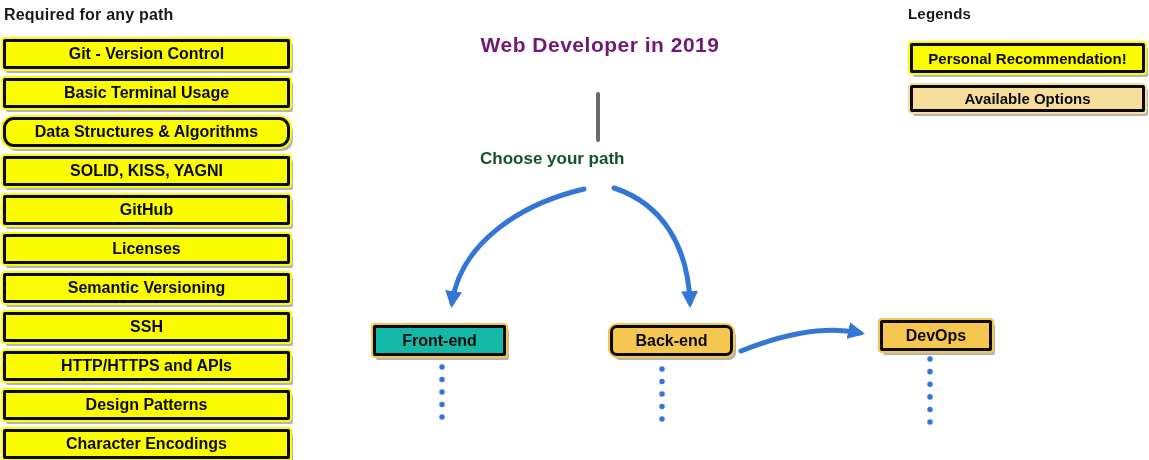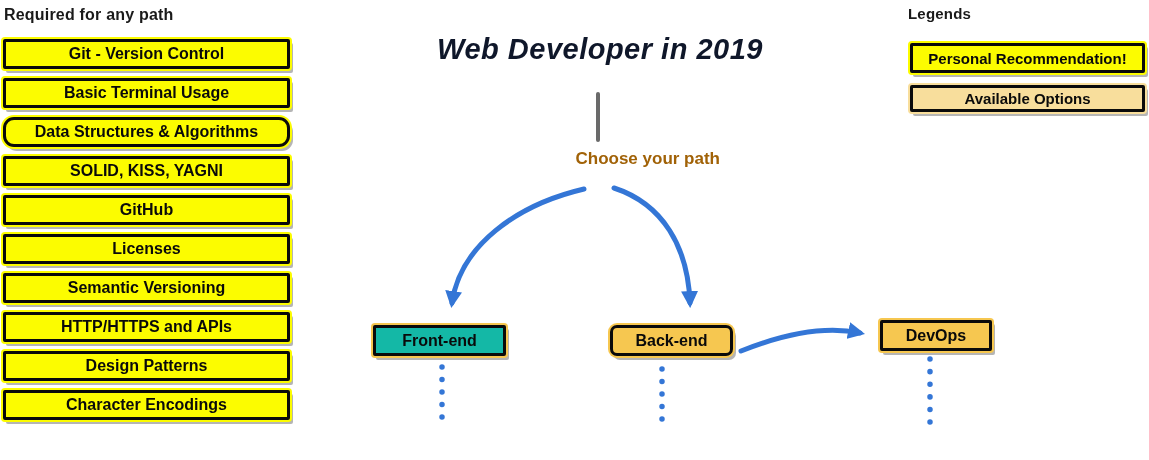--- a/index.html
+++ b/index.html
@@ -22,25 +22,25 @@
   .ring-gold{--ring:#F6C750;}
   .ring-tan{--ring:#F8DE9C;}
   
   .req-list{
     position:absolute;left:3px;top:39px;width:287px;
     display:flex;flex-direction:column;gap:9px;
   }
   .req-list .node{position:relative;height:30px;width:287px;flex:0 0 30px;}
   .page-title{
     position:absolute;left:380px;top:33px;width:440px;text-align:center;
-    font-size:29px;font-weight:bold;color:#0f172a;letter-spacing:.5px;font-style:italic;
+    font-size:21px;font-weight:bold;color:#701a75;letter-spacing:.5px;
   }
   .choose-label{
-    position:absolute;left:480px;top:149px;width:240px;text-align:right;
-    font-size:17px;font-weight:bold;color:#a16207;
+    position:absolute;left:480px;top:149px;width:240px;text-align:left;
+    font-size:17px;font-weight:bold;color:#14532d;
   }
   .legend-title{left:908px;top:5px;font-size:15px;}
   svg.overlay{position:absolute;left:0;top:0;pointer-events:none;}
 </style>
 </head>
 <body>
 
 <svg class="overlay" width="1149" height="460" viewBox="0 0 1149 460">
   <defs>
     <marker id="ah" viewBox="0 0 10 10" refX="7" refY="5" markerWidth="17" markerHeight="17" orient="auto" markerUnits="userSpaceOnUse">
@@ -59,20 +59,21 @@
 <div class="section-title" style="left:4px;top:6px;">Required for any path</div>
 
 <div class="req-list">
   <div class="node ring-yellow" style="background: rgb(252, 252, 0);">Git - Version Control</div>
   <div class="node ring-yellow" style="background: rgb(252, 252, 0);">Basic Terminal Usage</div>
   <div class="node ring-yellow" style="background: rgb(252, 252, 0); border-radius: 11px;">Data Structures &amp; Algorithms</div>
   <div class="node ring-yellow" style="background: rgb(252, 252, 0);">SOLID, KISS, YAGNI</div>
   <div class="node ring-yellow" style="background: rgb(252, 252, 0);">GitHub</div>
   <div class="node ring-yellow" style="background: rgb(252, 252, 0);">Licenses</div>
   <div class="node ring-yellow" style="background: rgb(252, 252, 0);">Semantic Versioning</div>
+  <div class="node ring-yellow" style="background: rgb(252, 252, 0);">SSH</div>
   <div class="node ring-yellow" style="background: rgb(252, 252, 0);">HTTP/HTTPS and APIs</div>
   <div class="node ring-yellow" style="background: rgb(252, 252, 0);">Design Patterns</div>
   <div class="node ring-yellow" style="background: rgb(252, 252, 0);">Character Encodings</div>
 </div>
 
 <div class="page-title">Web Developer in 2019</div>
 <div class="choose-label">Choose your path</div>
 
 <div class="node ring-gold" style="left: 373px; top: 325px; width: 133px; height: 31px; background: #14b8a6;">Front-end</div>
 <div class="node ring-gold" style="left: 610px; top: 325px; width: 123px; height: 31px; background: rgb(246, 199, 80); border-radius: 7px;">Back-end</div>

